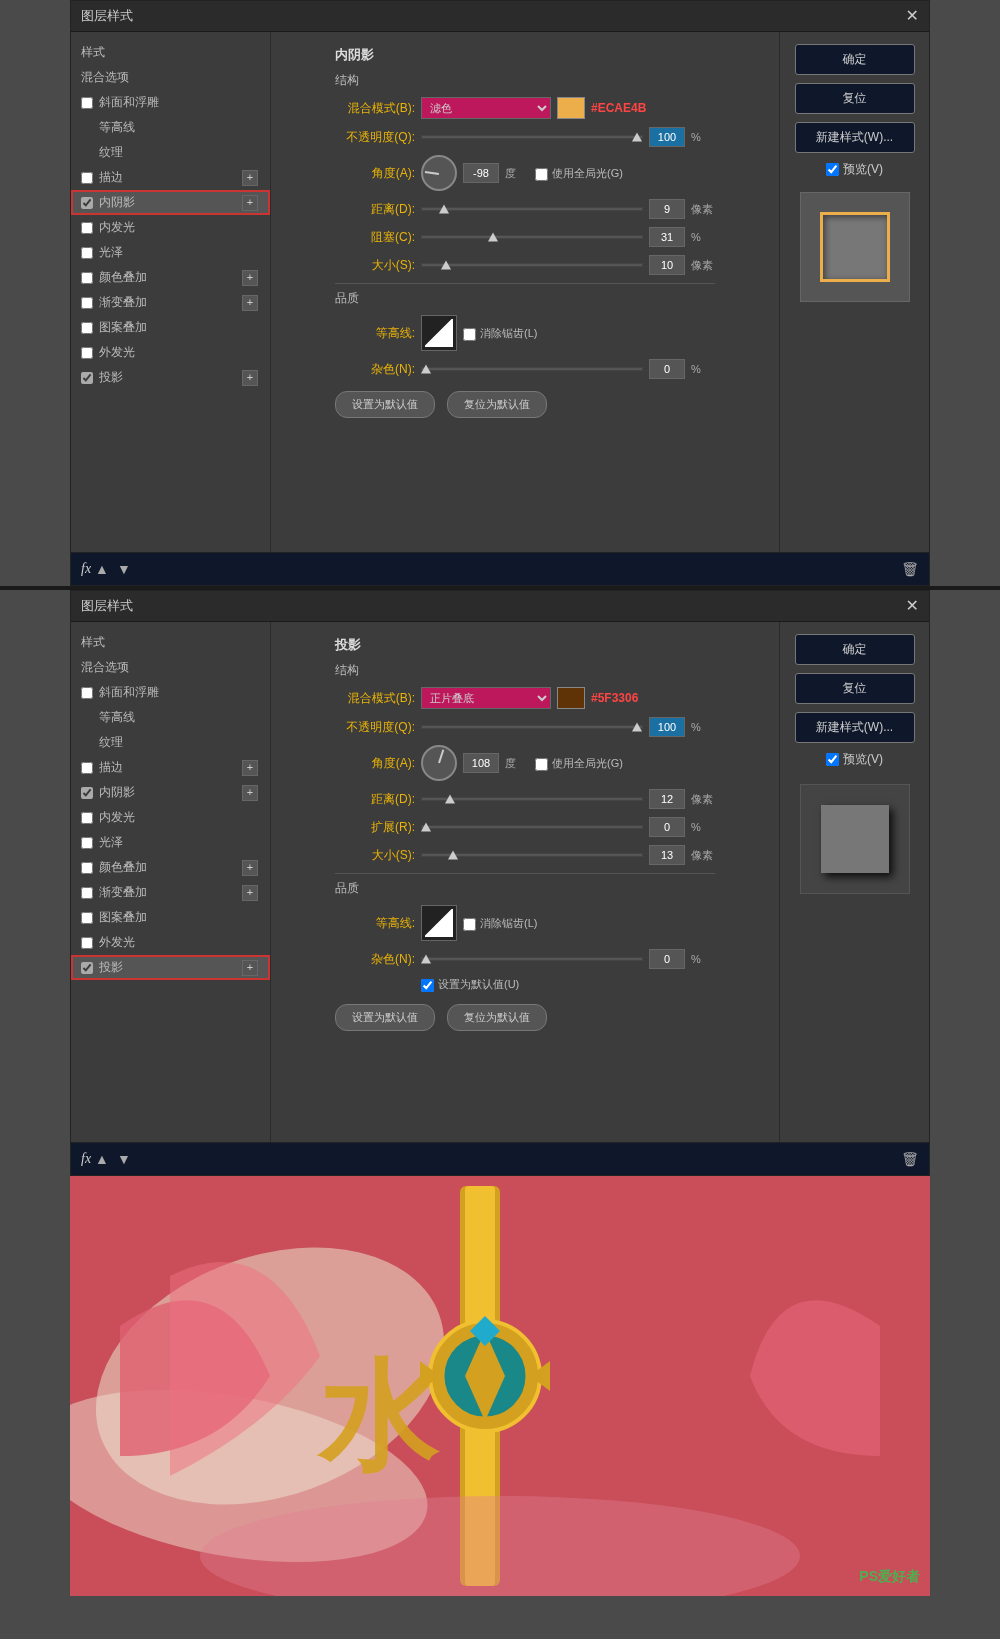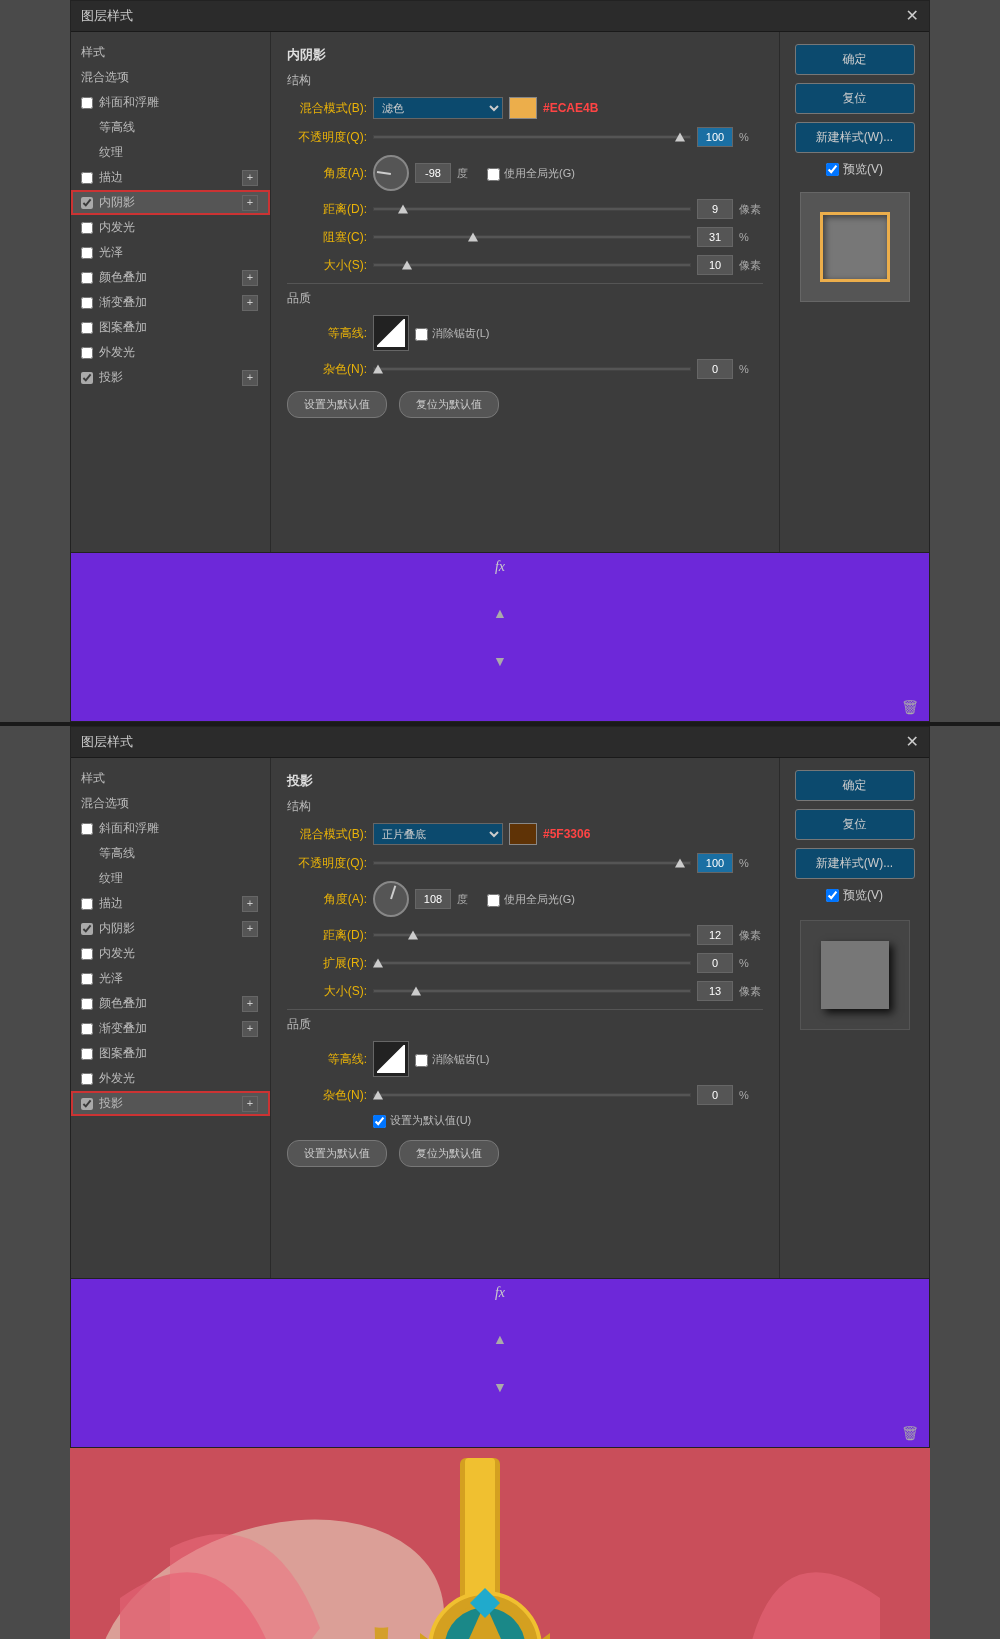--- a/index.html
+++ b/index.html
@@ -38,20 +38,21 @@
       color: #ccc;
       font-size: 16px;
       cursor: pointer;
       line-height: 1;
     }
 
     .dialog-body {
       display: flex;
       flex-direction: row;
       min-height: 520px;
+      gap: 48px;
     }
 
     
     .left-panel {
       width: 200px;
       background: #3c3c3c;
       border-right: 1px solid #2a2a2a;
       padding: 8px 0;
       flex-shrink: 0;
     }
@@ -124,21 +125,21 @@
 
     .form-label {
       width: 80px;
       color: #eab308;
       font-size: 12px;
       text-align: right;
       flex-shrink: 0;
     }
 
     .form-select {
-      background: #0c4a6e;
+      background: #be185d;
       border: 1px solid #666;
       color: #ccc;
       font-size: 11px;
       padding: 2px 4px;
       width: 130px;
       height: 22px;
     }
 
     .color-swatch {
       width: 28px;
@@ -248,21 +249,21 @@
       border-left: 1px solid #2a2a2a;
       padding: 12px 10px;
       display: flex;
       flex-direction: column;
       align-items: center;
       gap: 8px;
       flex-shrink: 0;
     }
 
     .right-btn {
-      background: #0c4a6e;
+      background: #0f172a;
       border: 1px solid #777;
       color: #ccc;
       font-size: 12px;
       padding: 6px 10px;
       cursor: pointer;
       width: 120px;
       text-align: center;
       border-radius: 3px;
     }
 
@@ -288,27 +289,26 @@
 
     .preview-inner {
       width: 70px;
       height: 70px;
       background: #777;
       border: 3px solid #aaa;
     }
 
     
     .fx-bar {
-      background: #6d28d9;
+      background: #0f172a;
       border-top: 1px solid #222;
       padding: 6px 10px;
       display: flex;
       align-items: center;
-      gap: 28px;
-      flex-direction: column;
+      gap: 0;
     }
 
     .fx-label {
       font-style: italic;
       font-size: 14px;
       color: #ccc;
       font-family: serif;
     }
 
     .fx-icon-btn {

